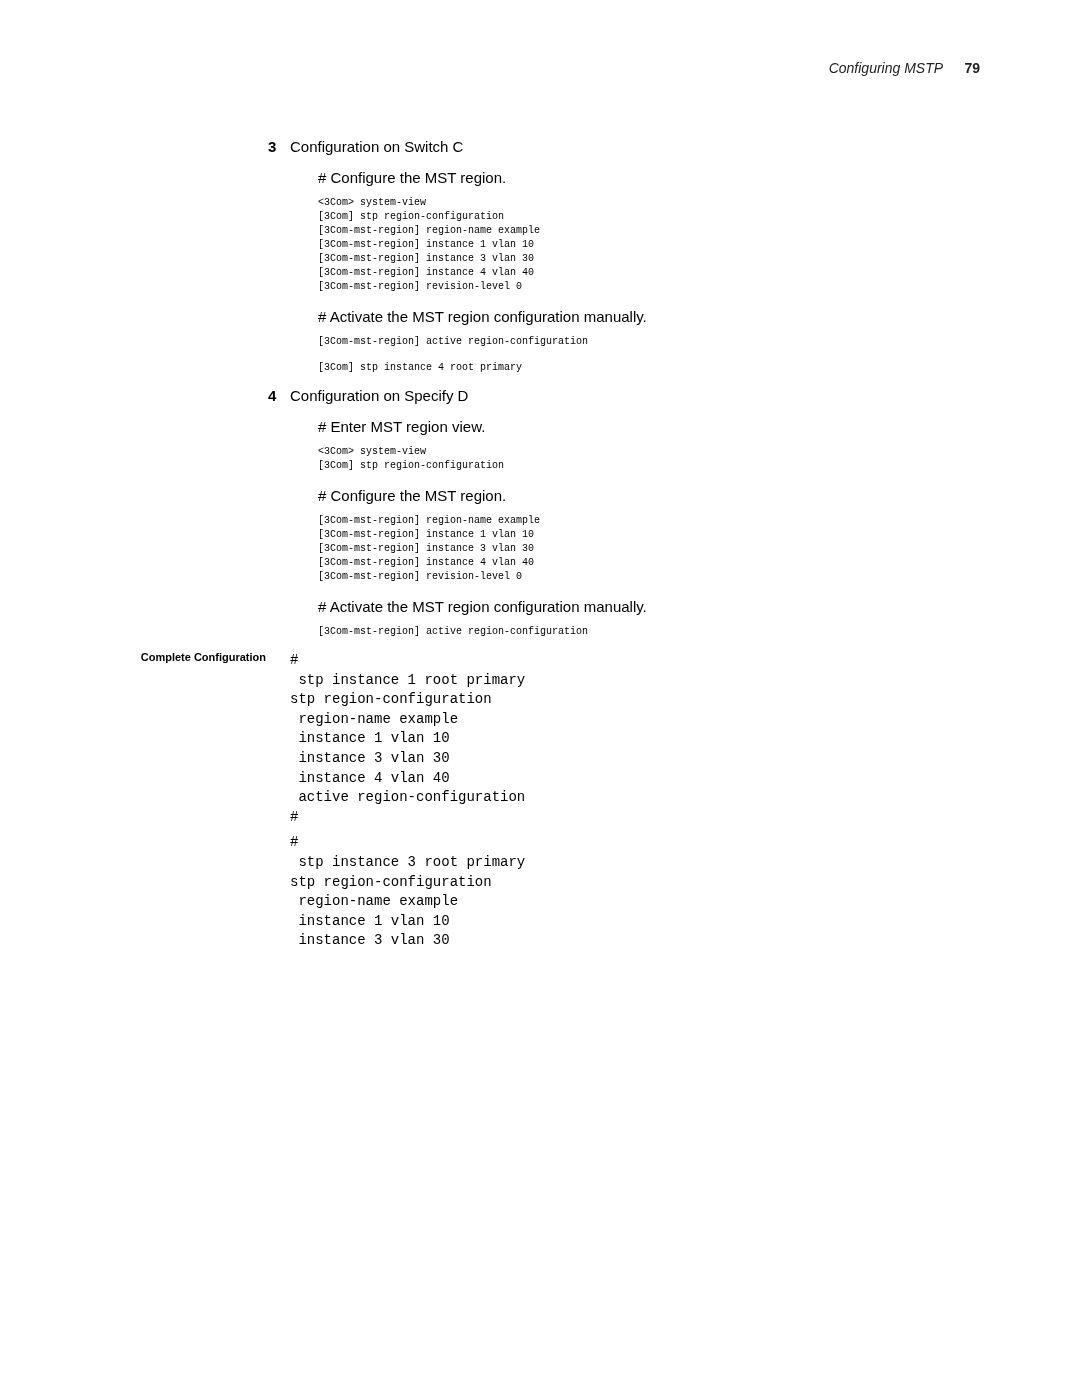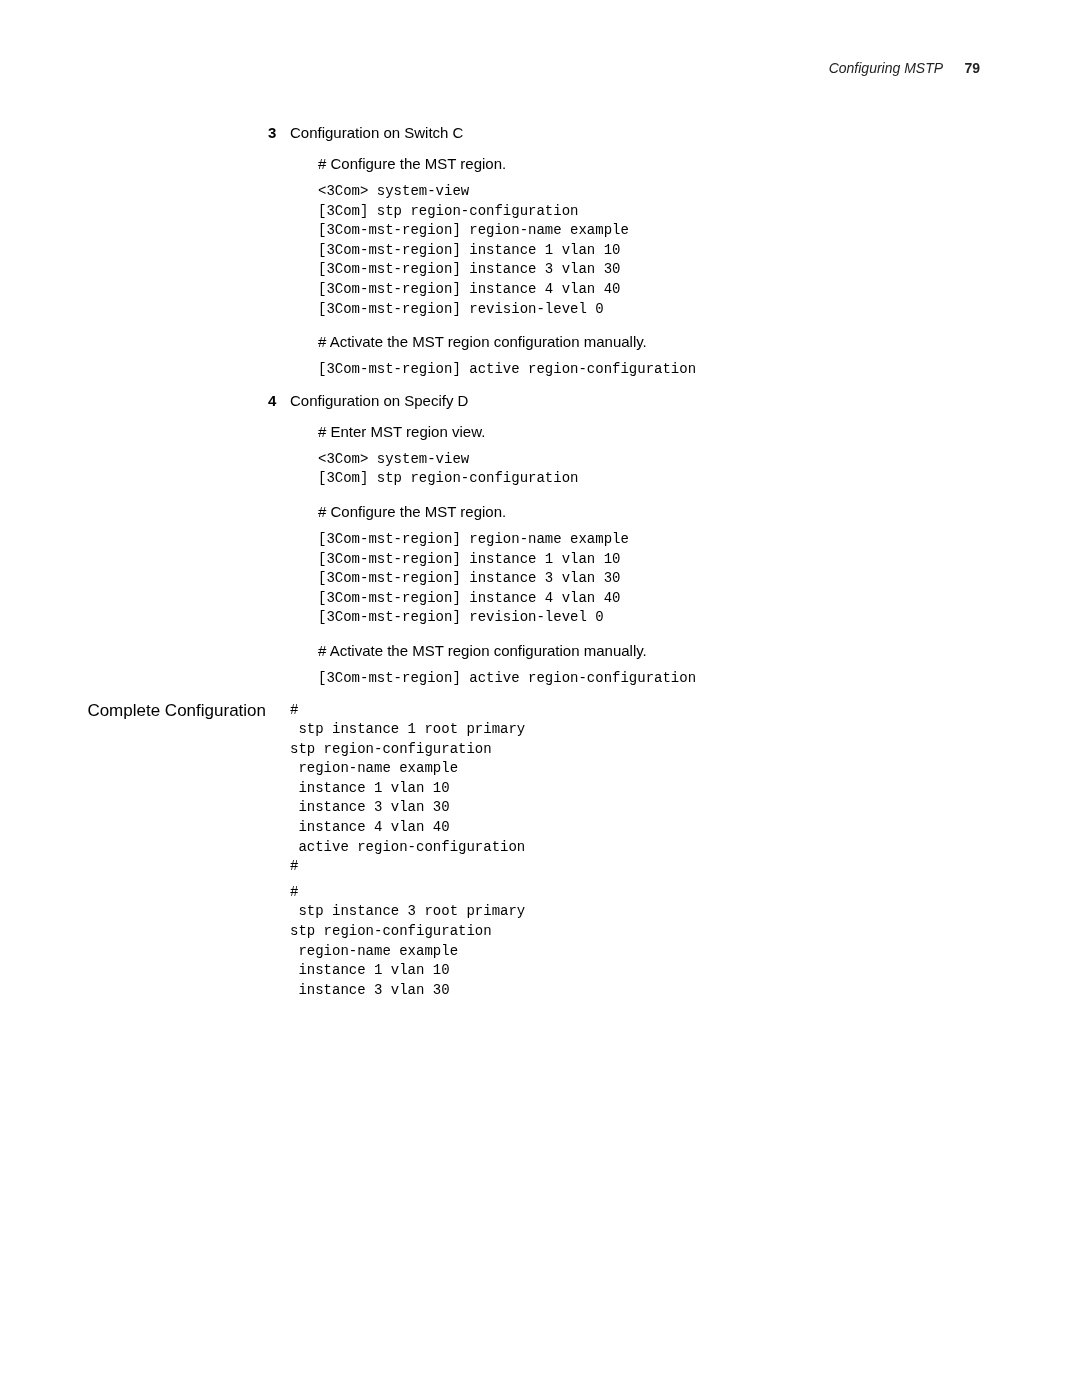--- a/index.html
+++ b/index.html
@@ -12,21 +12,21 @@
     width: 1080px;
   }
   .page {
     padding: 60px 90px 60px 90px;
   }
   .header-line {
     text-align: right;
     font-style: italic;
     font-size: 14px;
     color: #222;
-    margin-bottom: 48px;
+    margin-bottom: 62px;
     padding-right: 10px;
   }
   .header-line .page-num {
     font-style: normal;
     font-weight: bold;
     margin-left: 18px;
   }
   .content-area {
     margin-left: 200px;
   }
@@ -38,32 +38,32 @@
   .num-item .num {
     position: absolute;
     left: -22px;
     font-weight: bold;
   }
   .para {
     margin: 14px 0 10px 28px;
   }
   .code {
     font-family: "Courier New", monospace;
-    font-size: 14px;
+    font-size: 10px;
     white-space: pre;
     margin: 10px 0 12px 28px;
     line-height: 1.4;
   }
   .side-label {
     position: absolute;
     left: -212px;
     width: 200px;
     text-align: right;
-    font-weight: normal;
-    font-size: 17px;
+    font-weight: bold;
+    font-size: 11px;
     padding-right: 12px;
     box-sizing: border-box;
   }
   .rel-block {
     position: relative;
   }
   .bullet-item {
     position: relative;
     margin: 6px 0 6px 28px;
   }
@@ -101,20 +101,21 @@
     <div class="para"># Configure the MST region.</div>
     <div class="code">&lt;3Com&gt; system-view
 [3Com] stp region-configuration
 [3Com-mst-region] region-name example
 [3Com-mst-region] instance 1 vlan 10
 [3Com-mst-region] instance 3 vlan 30
 [3Com-mst-region] instance 4 vlan 40
 [3Com-mst-region] revision-level 0</div>
     <div class="para"># Activate the MST region configuration manually.</div>
     <div class="code">[3Com-mst-region] active region-configuration</div>
+    <div class="code">[3Com] stp instance 4 root primary</div>
 
     <div class="num-item">
       <span class="num">4</span>
       <span>Configuration on Specify D</span>
     </div>
     <div class="para"># Enter MST region view.</div>
     <div class="code">&lt;3Com&gt; system-view
 [3Com] stp region-configuration</div>
     <div class="para"># Configure the MST region.</div>
     <div class="code">[3Com-mst-region] region-name example

